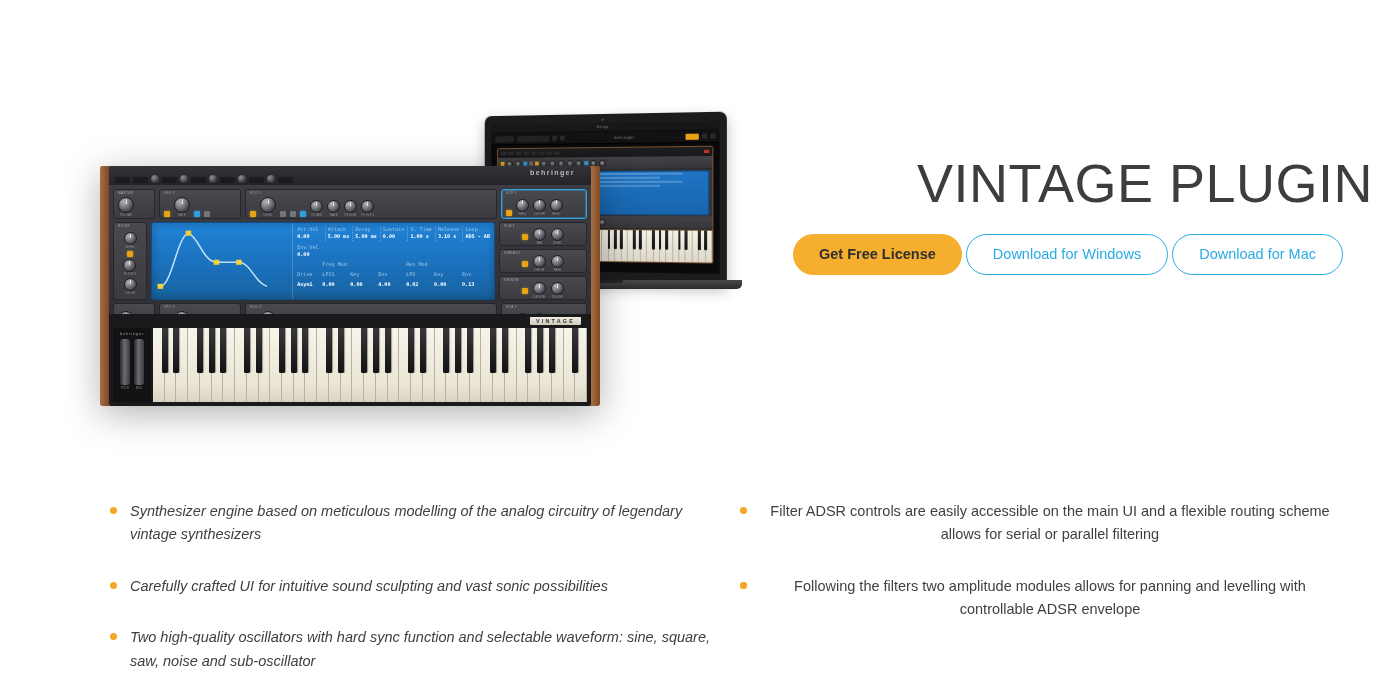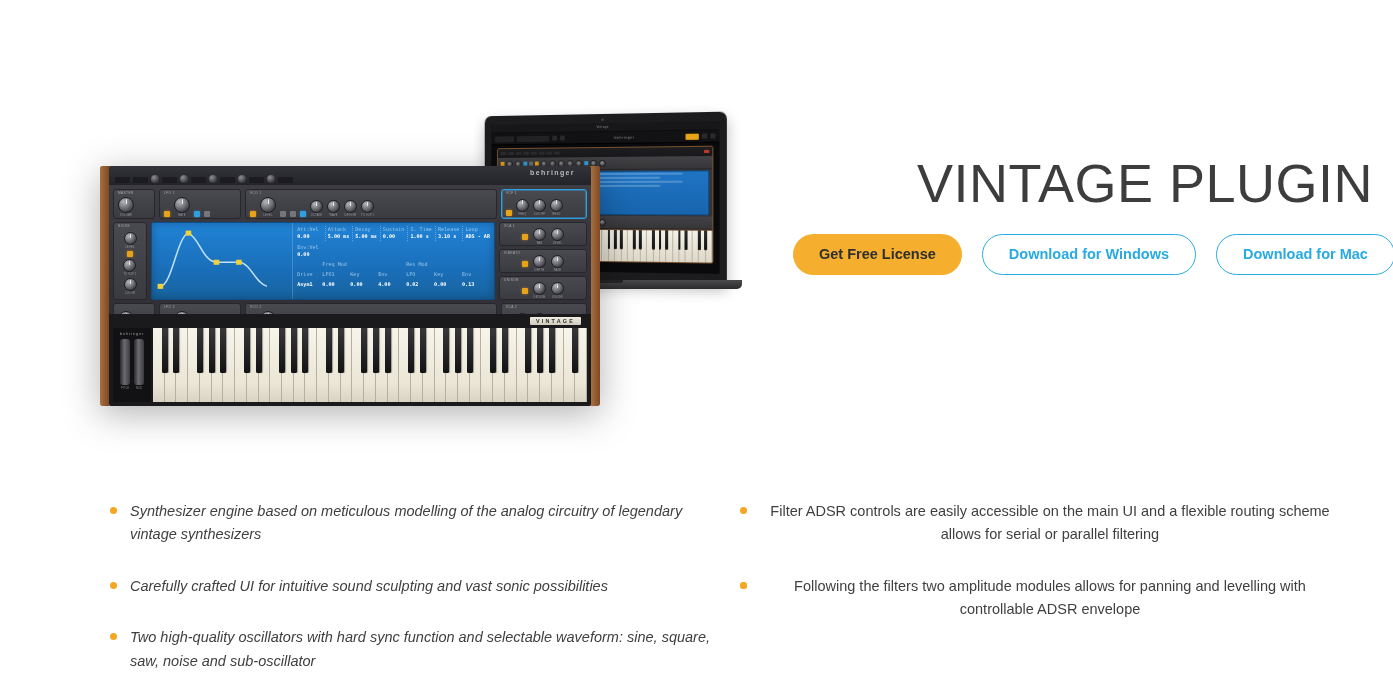--- a/index.html
+++ b/index.html
@@ -241,31 +241,31 @@
   
   .hero-text { position: absolute; left: 793px; top: 155px; width: 580px; text-align: right; }
   .hero-title {
     font-size: 54px; font-weight: 300; color: #3d3d3d;
     letter-spacing: .5px; line-height: 1.05; margin: 0 0 22px 0;
   }
   .hero-sub {
     font-size: 14.5px; color: #4a4a4a; line-height: 1.65;
     margin: 0 0 32px 0; max-width: 578px;
   }
-  .hero-actions { display: flex; gap: 20px; align-items: center; }
+  .hero-actions { display: flex; gap: 4px; align-items: center; }
   .btn {
     display: inline-flex; align-items: center; justify-content: center;
     height: 41px; border-radius: 21px; font-size: 14.5px; cursor: pointer;
     white-space: nowrap; text-decoration: none; padding: 0 26px;
   }
   .btn-primary {
     background: #f5ae2e; color: #2f2f2f; font-weight: 700; border: none;
   }
   .btn-outline {
-    background: #fff; color: #29abe2; border: 1.5px solid #29abe2; font-weight: 700;
+    background: #fff; color: #29abe2; border: 1.5px solid #29abe2; font-weight: 400;
   }
 
   
   .features {
     position: absolute; left: 0; top: 500px; width: 1393px;
     display: flex; gap: 0;
   }
   .feat-col { width: 50%; padding-left: 110px; }
   .feat-col.right { padding-left: 740px; position: absolute; left: 0; top: 0; width: 1393px; text-align: center; }
   .feat-col.left { position: absolute; left: 0; top: 0; width: 740px; font-style: italic; }

